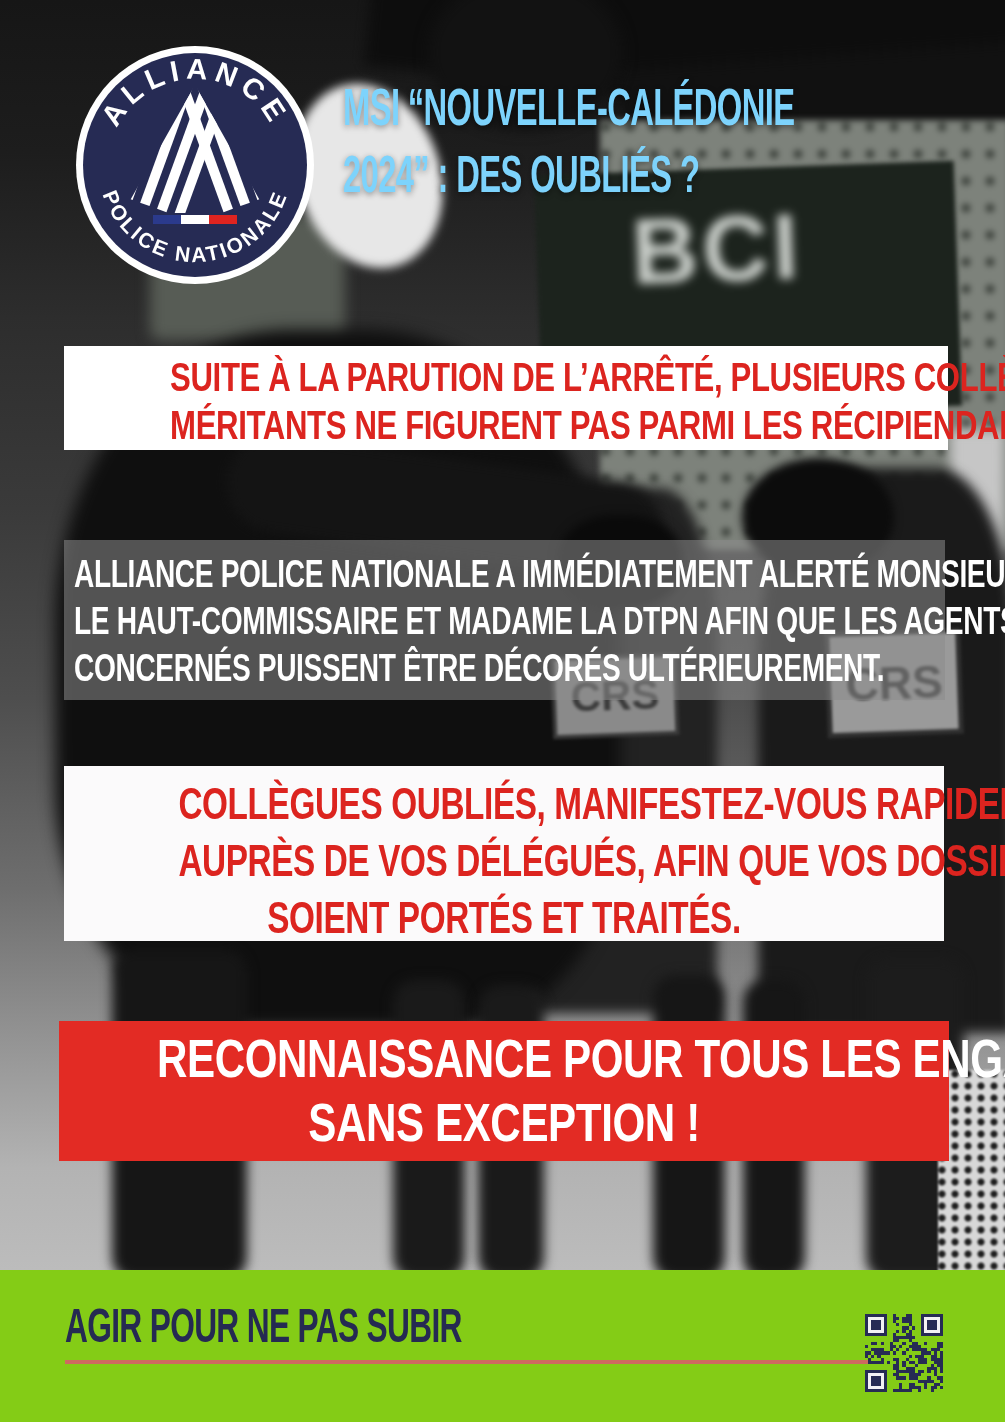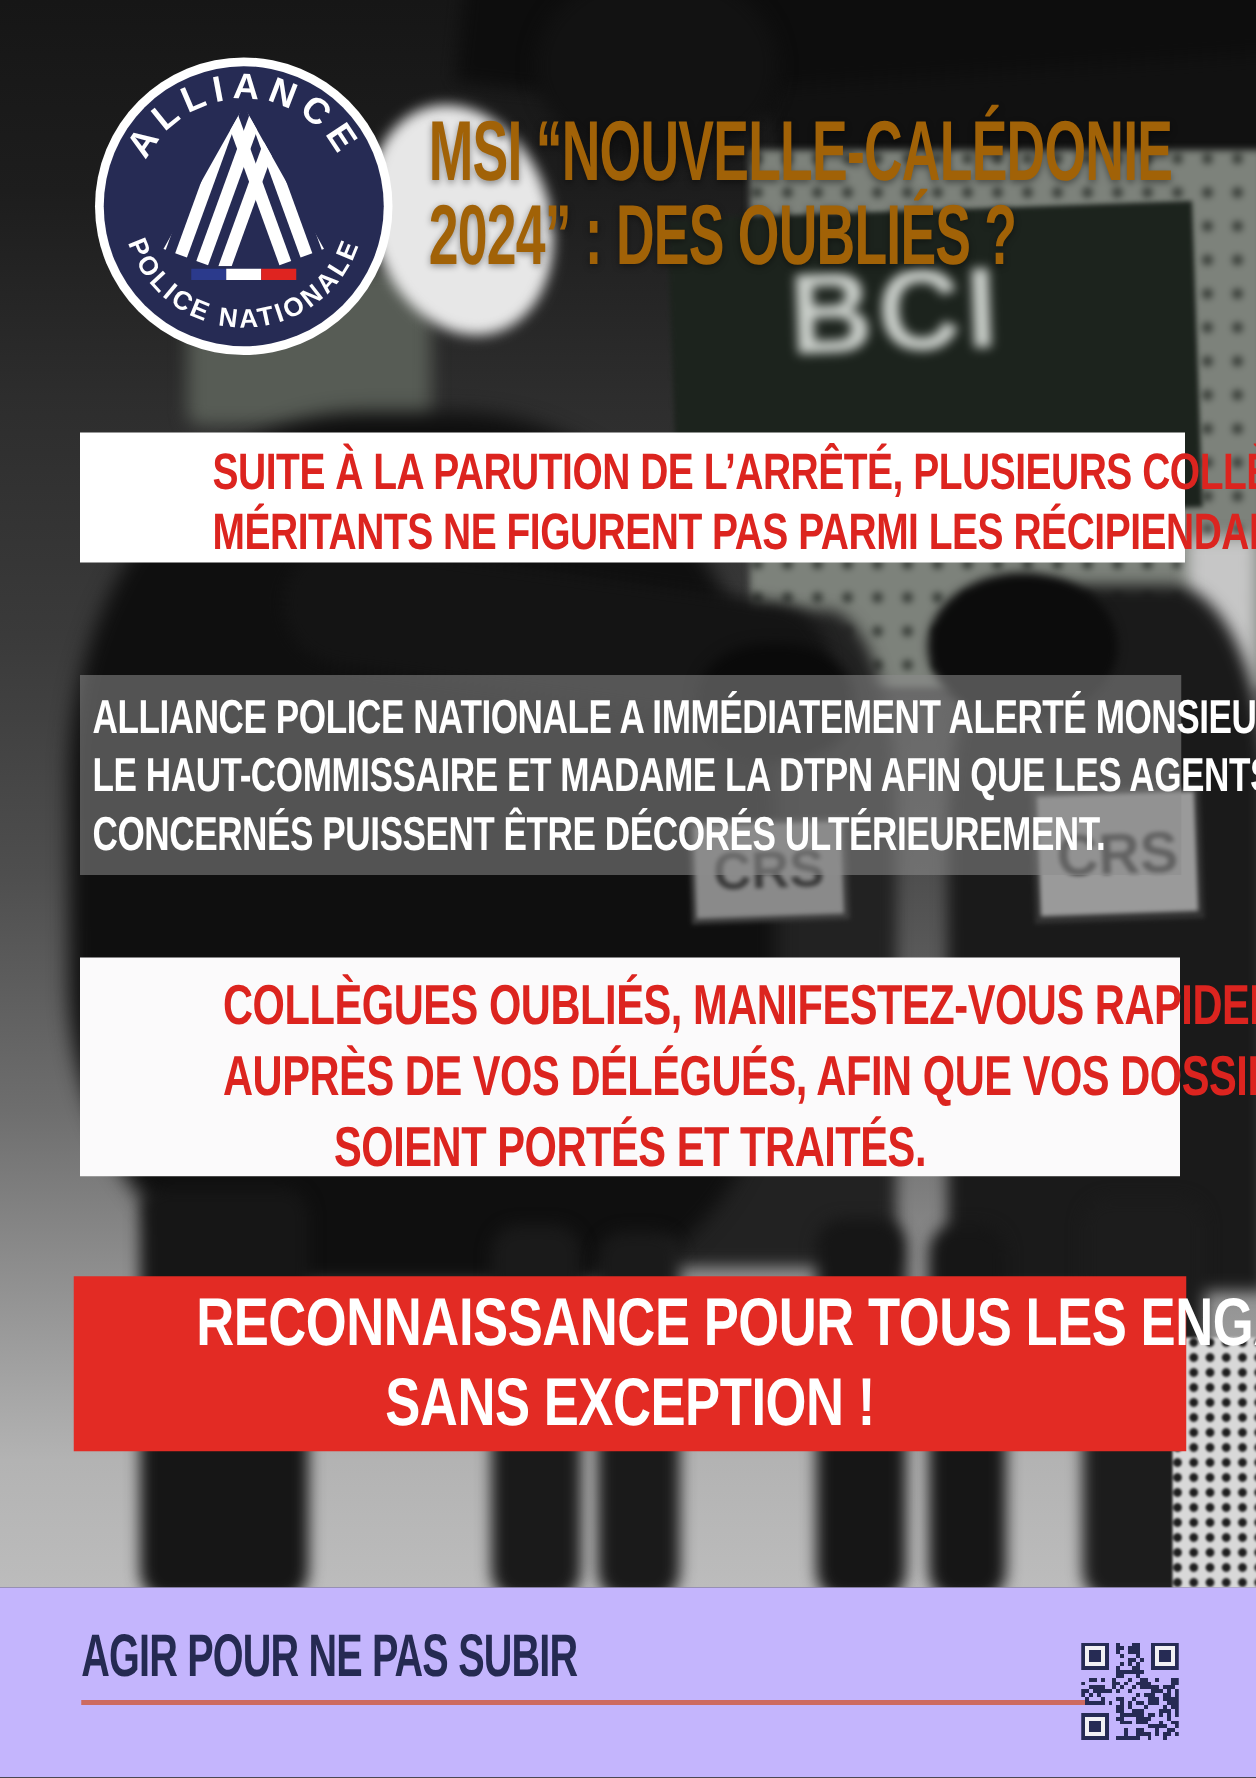--- a/index.html
+++ b/index.html
@@ -42,40 +42,40 @@
   .leg-d{left:866px;top:958px;width:98px;height:322px;background:#1c1c1c;}
   .speckle{left:938px;top:1070px;width:70px;height:205px;background:#d8d8d8;
     background-image:radial-gradient(circle at 4px 4px,#1e1e1e 3px,rgba(0,0,0,0) 4px);
     background-size:13px 12px;filter:blur(1px);}
   
   .cline{display:block;white-space:nowrap;transform:scaleX(var(--sx,.72));transform-origin:0 50%;}
   .centered .cline{transform-origin:50% 50%;text-align:center;}
   
   .logo{position:absolute;left:75px;top:45px;width:240px;height:240px;}
   
-  .title{position:absolute;left:343px;top:88px;width:660px;color:#a16207;
-    font-size:68px;font-weight:bold;line-height:67px;letter-spacing:-1px;
+  .title{position:absolute;left:343px;top:74px;width:660px;color:#7dd3fc;
+    font-size:52px;font-weight:bold;line-height:67px;letter-spacing:-1px;
     text-shadow:0 2px 8px rgba(0,0,0,.4);}
   .title .cline{--sx:.63;}
   
   .band{position:absolute;font-weight:bold;letter-spacing:-.5px;}
   .band-alert{left:64px;top:346px;width:884px;height:104px;background:#ffffff;
     color:#dc241f;font-size:41px;line-height:48px;padding-top:7px;box-sizing:border-box;}
   .band-alert .cline{--sx:.76;}
   .band-info{left:64px;top:540px;width:881px;height:160px;background:rgba(140,140,140,.55);
     color:#ffffff;font-size:38px;line-height:47px;padding:11px 0 0 10px;box-sizing:border-box;}
   .band-info .cline{--sx:.74;}
   .band-action{left:64px;top:766px;width:880px;height:175px;background:#fbfafb;
     color:#dc241f;font-size:45px;line-height:57px;padding-top:9px;box-sizing:border-box;}
   .band-action .cline{--sx:.74;}
   .banner{left:59px;top:1021px;width:890px;height:140px;background:#e32b24;
     color:#ffffff;font-size:54px;line-height:64px;padding-top:5px;box-sizing:border-box;}
   .banner .cline{--sx:.78;}
   
-  .footer{position:absolute;left:0;right:0;bottom:0;height:152px;background:#c4b5fd;}
+  .footer{position:absolute;left:0;right:0;bottom:0;height:152px;background:#84cc16;}
   .slogan{position:absolute;left:65px;top:30px;color:#252a52;font-size:48px;
     font-weight:bold;letter-spacing:-1px;line-height:52px;}
   .slogan .cline{--sx:.66;}
   .footer-rule{position:absolute;left:65px;top:90px;width:805px;height:4px;background:#cd6a60;}
   .byline{position:absolute;left:65px;top:102px;color:#252a52;font-size:17px;font-weight:bold;}
   .qr{position:absolute;left:865px;top:44px;width:78px;height:78px;}
 </style>
 </head>
 <body>
 

